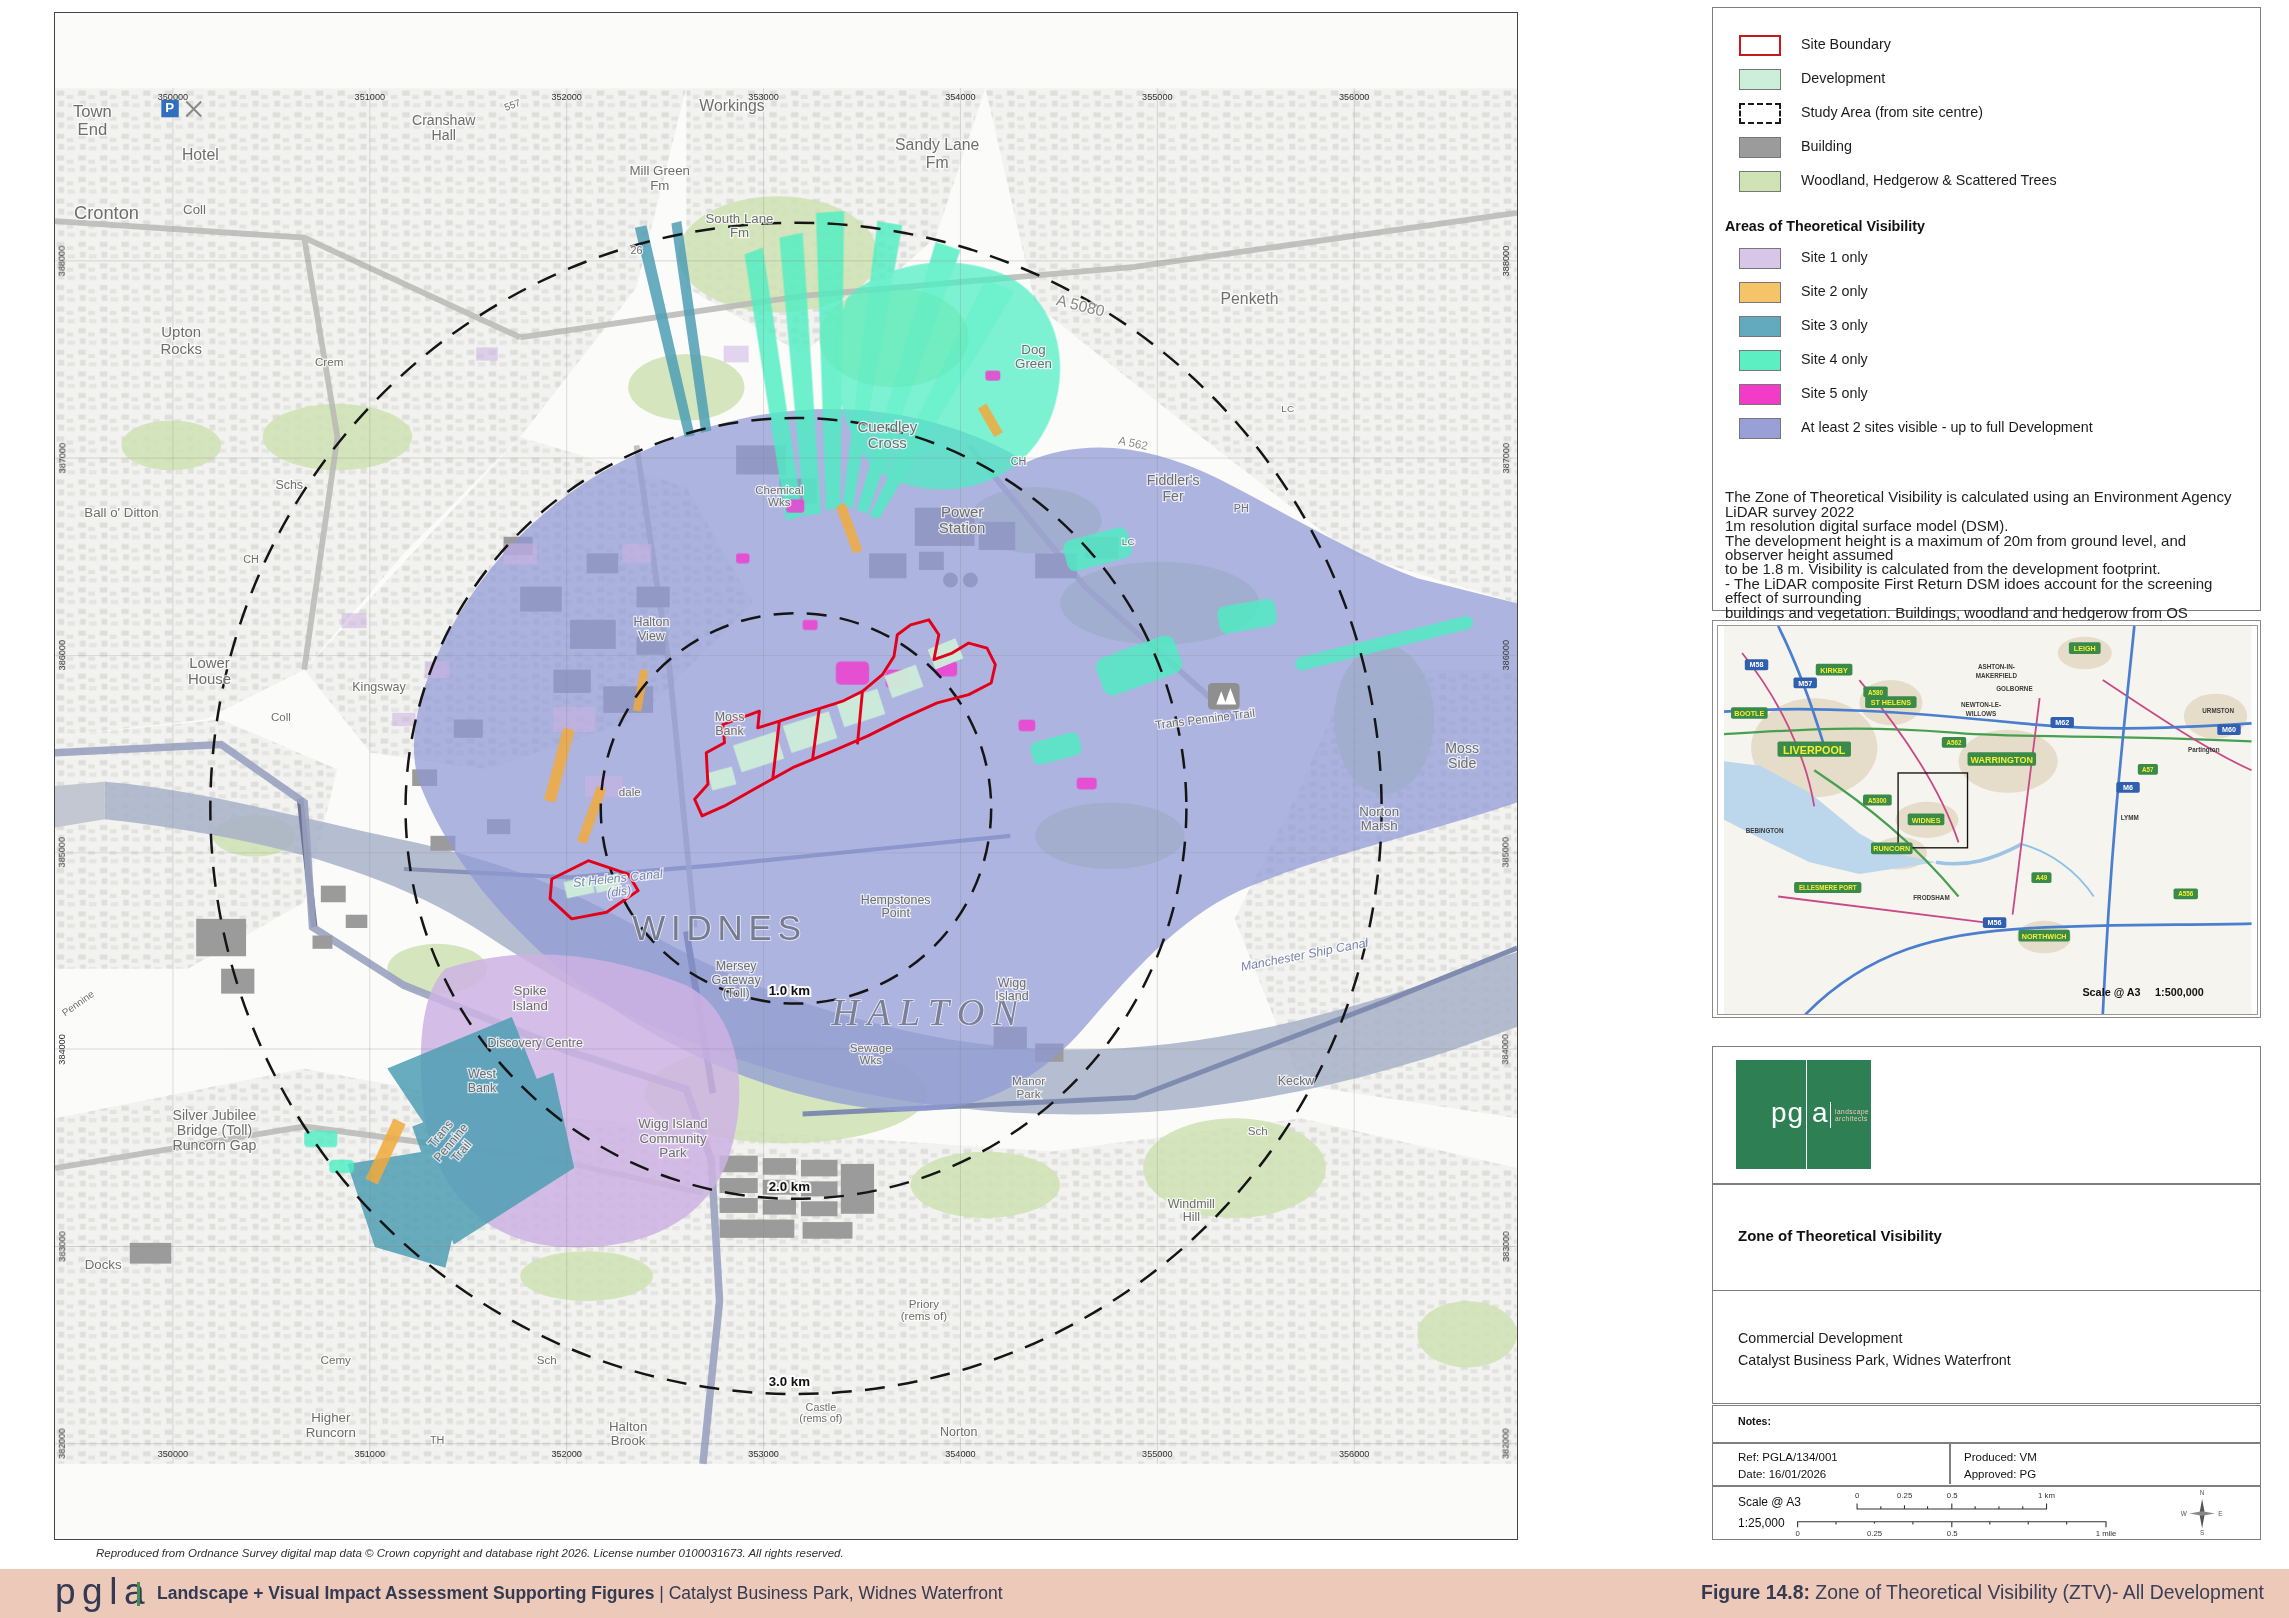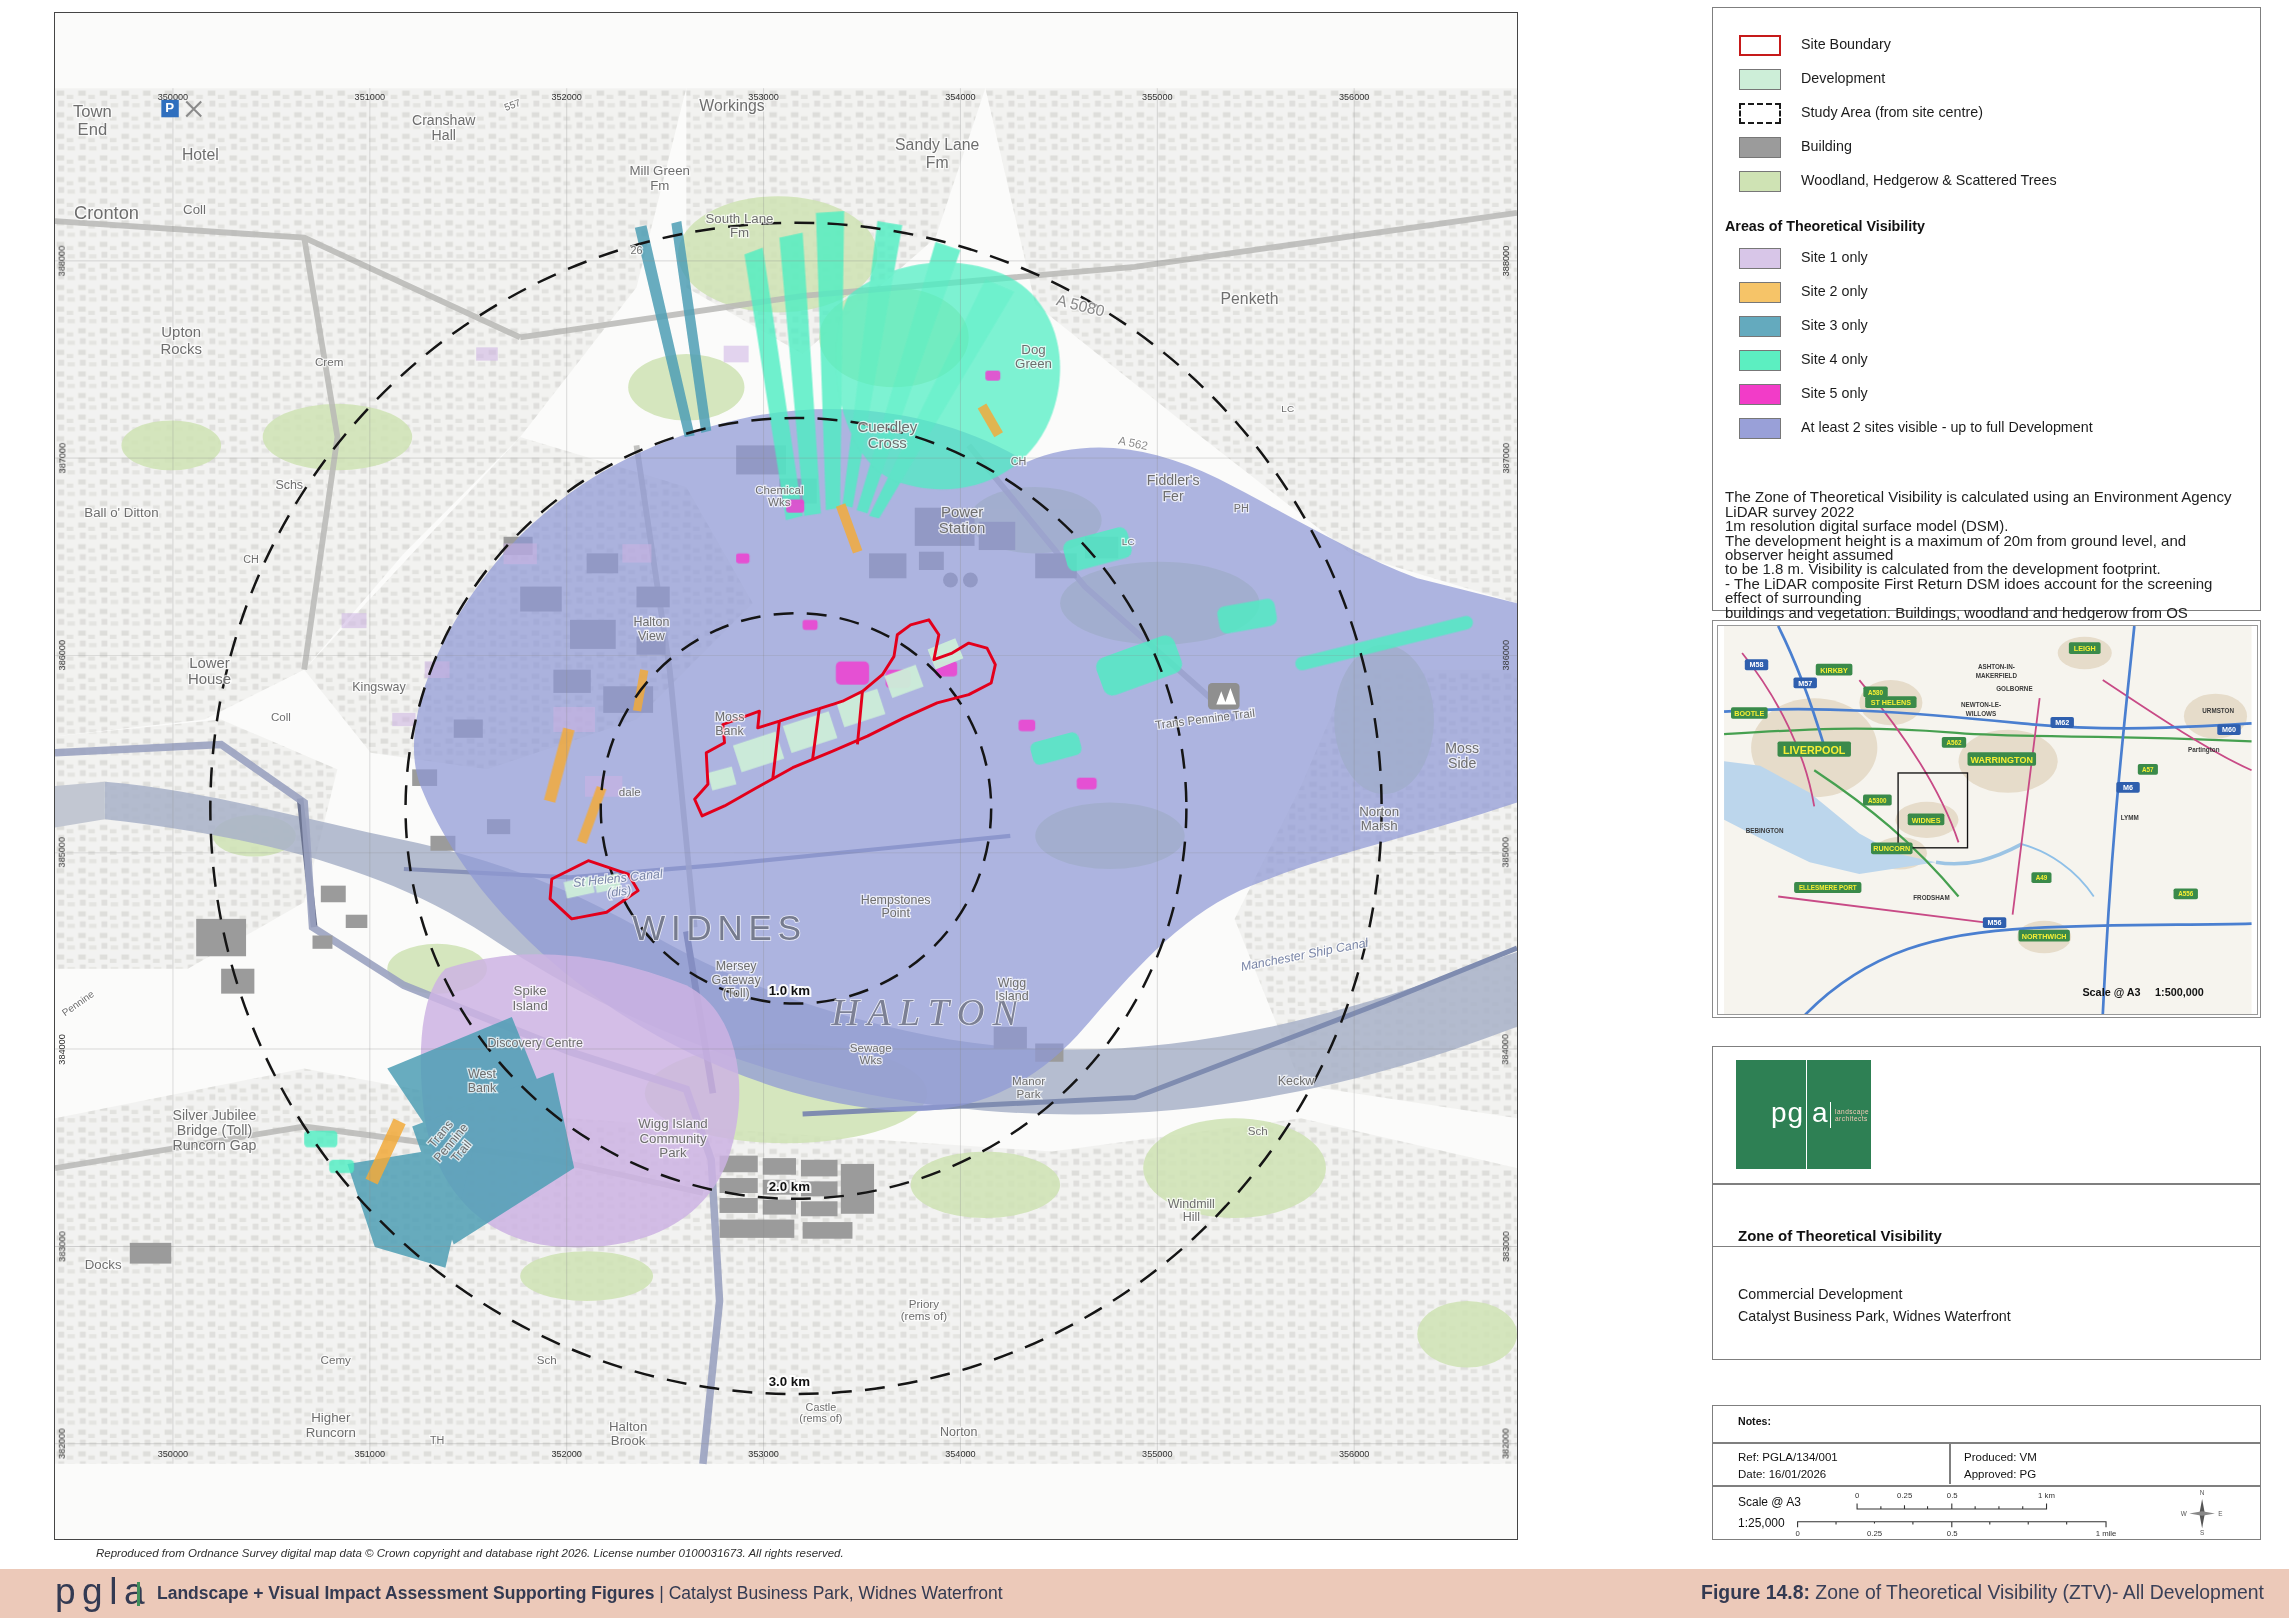--- a/index.html
+++ b/index.html
@@ -39,21 +39,21 @@
   .iplain{fill:#3a3a3a;font-size:7px;font-weight:bold;font-family:"Liberation Sans",sans-serif;}
   .iscale{fill:#111;font-size:12px;font-weight:bold;font-family:"Liberation Sans",sans-serif;}
   
   #logo-box{top:1046px;height:138px;}
   #pgla-logo{position:absolute;left:23px;top:13px;width:135px;height:109px;background:var(--green,#2e8054);color:#fff;}
   #pgla-logo .big{position:absolute;font-size:28px;font-weight:300;letter-spacing:0.9px;}
   #pgla-logo .vline{position:absolute;width:1.4px;background:#fff;}
   #pgla-logo .sub{position:absolute;left:79px;top:48px;font-size:6.5px;line-height:7.4px;color:#f3c9b6;letter-spacing:0.5px;}
   #title-box{top:1184px;height:107px;}
   #zt-title{position:absolute;left:25px;top:42px;font-size:15px;font-weight:bold;color:#111;}
-  #project-box{top:1246px;height:114px;}
+  #project-box{top:1290px;height:114px;}
   #project-box .pl{position:absolute;left:25px;font-size:14.3px;color:#1c1c1c;}
   #notes-box{top:1405px;height:38px;padding-left:44px;}
   #notes-label{position:absolute;left:25px;top:9.2px;font-size:10.6px;font-weight:bold;color:#111;}
   #refs-box{top:1443px;height:43px;}
   #refs-box .cell-l{position:absolute;left:25px;top:4.6px;font-size:11.5px;color:#111;line-height:17.5px;}
   #refs-box .cell-r{position:absolute;left:251px;top:4.6px;font-size:11.5px;color:#111;line-height:17.5px;}
   #refs-div{position:absolute;left:236px;top:0;width:1.8px;height:40px;background:#7f7f7f;}
   #scale-box{top:1486px;height:54px;}
   #scale-box .sc1{position:absolute;left:25px;top:8.3px;font-size:12px;color:#111;}
   #scale-box .sc2{position:absolute;left:25px;top:29px;font-size:12px;color:#111;}

